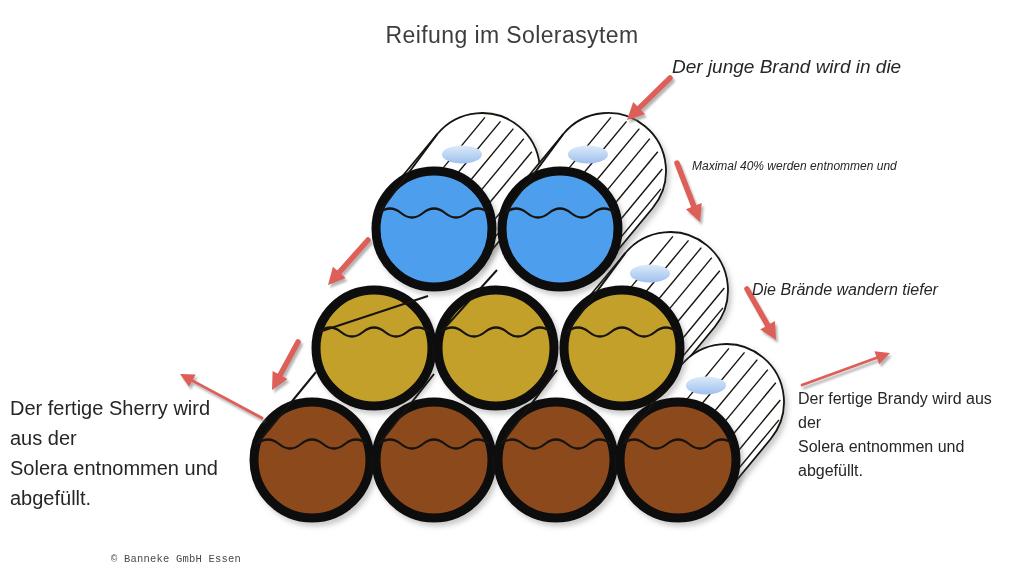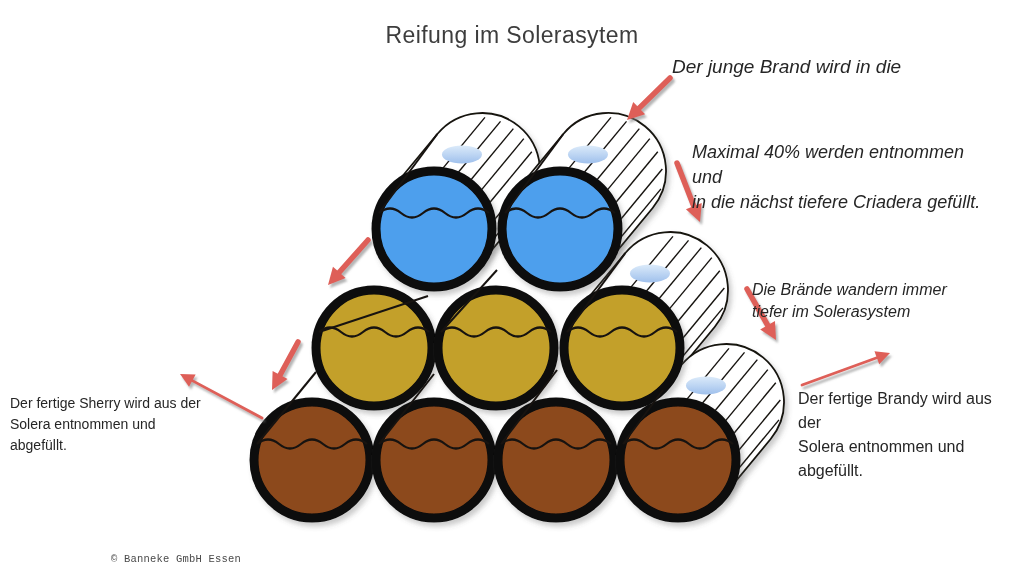--- a/index.html
+++ b/index.html
@@ -4,23 +4,23 @@
 <style>
   html,body{margin:0;padding:0;background:#ffffff;}
   body{width:1024px;height:576px;overflow:hidden;font-family:"Liberation Sans",sans-serif;}
   .stage{position:relative;width:1024px;height:576px;background:#fff;}
   #diagram{position:absolute;left:0;top:0;width:1024px;height:576px;}
   .title{position:absolute;left:0;top:22px;width:1024px;text-align:center;
          font-size:23px;letter-spacing:.4px;color:#3d3d3d;}
   .ann{position:absolute;text-align:left;color:#262626;line-height:1.38;}
   .ann.it{font-style:italic;}
   .ann-crianza{left:672px;top:54px;width:295px;font-size:19px;}
-  .ann-maximal{left:692px;top:140px;width:300px;font-size:18px;}
+  .ann-maximal{left:692px;top:158px;width:300px;font-size:12px;}
   .ann-wandern{left:752px;top:279px;width:225px;font-size:16px;}
-  .ann-sherry{left:10px;top:393px;width:210px;font-size:14px;line-height:1.5;}
+  .ann-sherry{left:10px;top:393px;width:210px;font-size:20px;line-height:1.5;}
   .ann-brandy{left:798px;top:387px;width:215px;font-size:16px;line-height:1.5;}
   .footer{position:absolute;left:111px;top:553px;font-size:10.5px;color:#4a4a4a;letter-spacing:.2px;font-family:Liberation Mono, monospace;}
 </style>
 </head>
 <body>
 
 <div class="stage">
   <svg id="diagram" viewBox="0 0 1024 576">
       <defs>
         <linearGradient id="bung" x1="0" y1="0" x2="0" y2="1">
@@ -160,26 +160,24 @@
     </svg>
 
   <div class="title">Reifung im Solerasytem</div>
 
   <div class="ann it ann-crianza">
     <div>Der junge Brand wird in die</div>
   </div>
 
   <div class="ann it ann-maximal">
     <div>Maximal 40% werden entnommen und</div>
-    <div>in die nächst tiefere Criadera gefüllt.</div>
   </div>
 
   <div class="ann it ann-wandern">
-    <div>Die Brände wandern immer</div>
-    <div>tiefer im Solerasystem</div>
+    <div>Die Brände wandern tiefer</div>
   </div>
 
   <div class="ann ann-sherry">
     <div>Der fertige Sherry wird aus der</div>
     <div>Solera entnommen und</div>
     <div>abgefüllt.</div>
   </div>
 
   <div class="ann ann-brandy">
     <div>Der fertige Brandy wird aus der</div>

